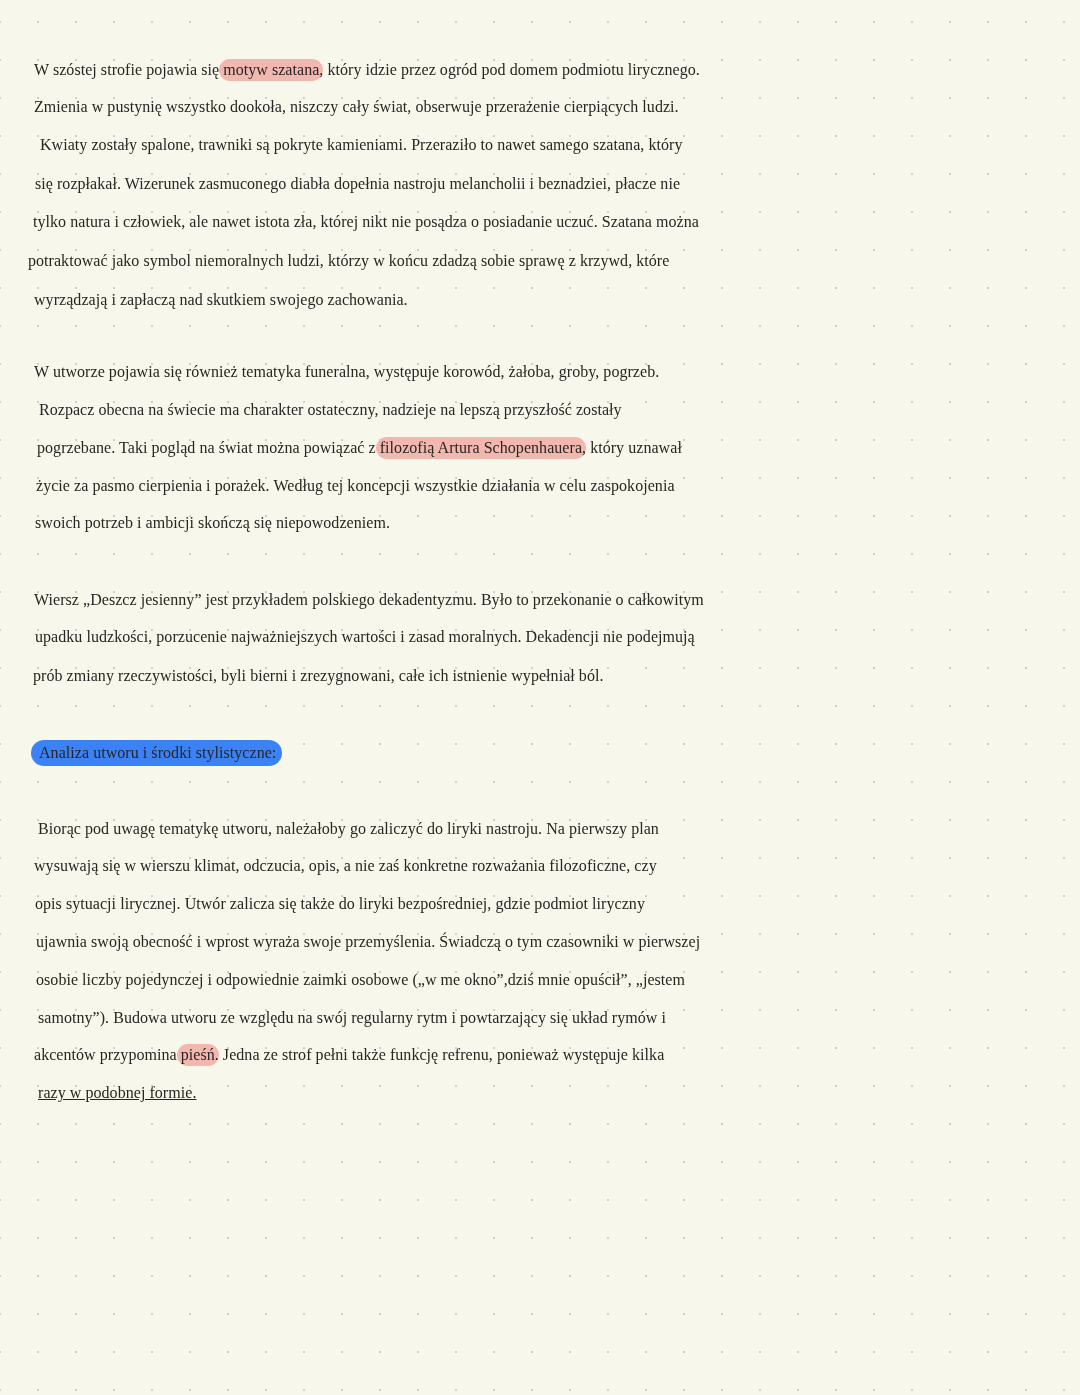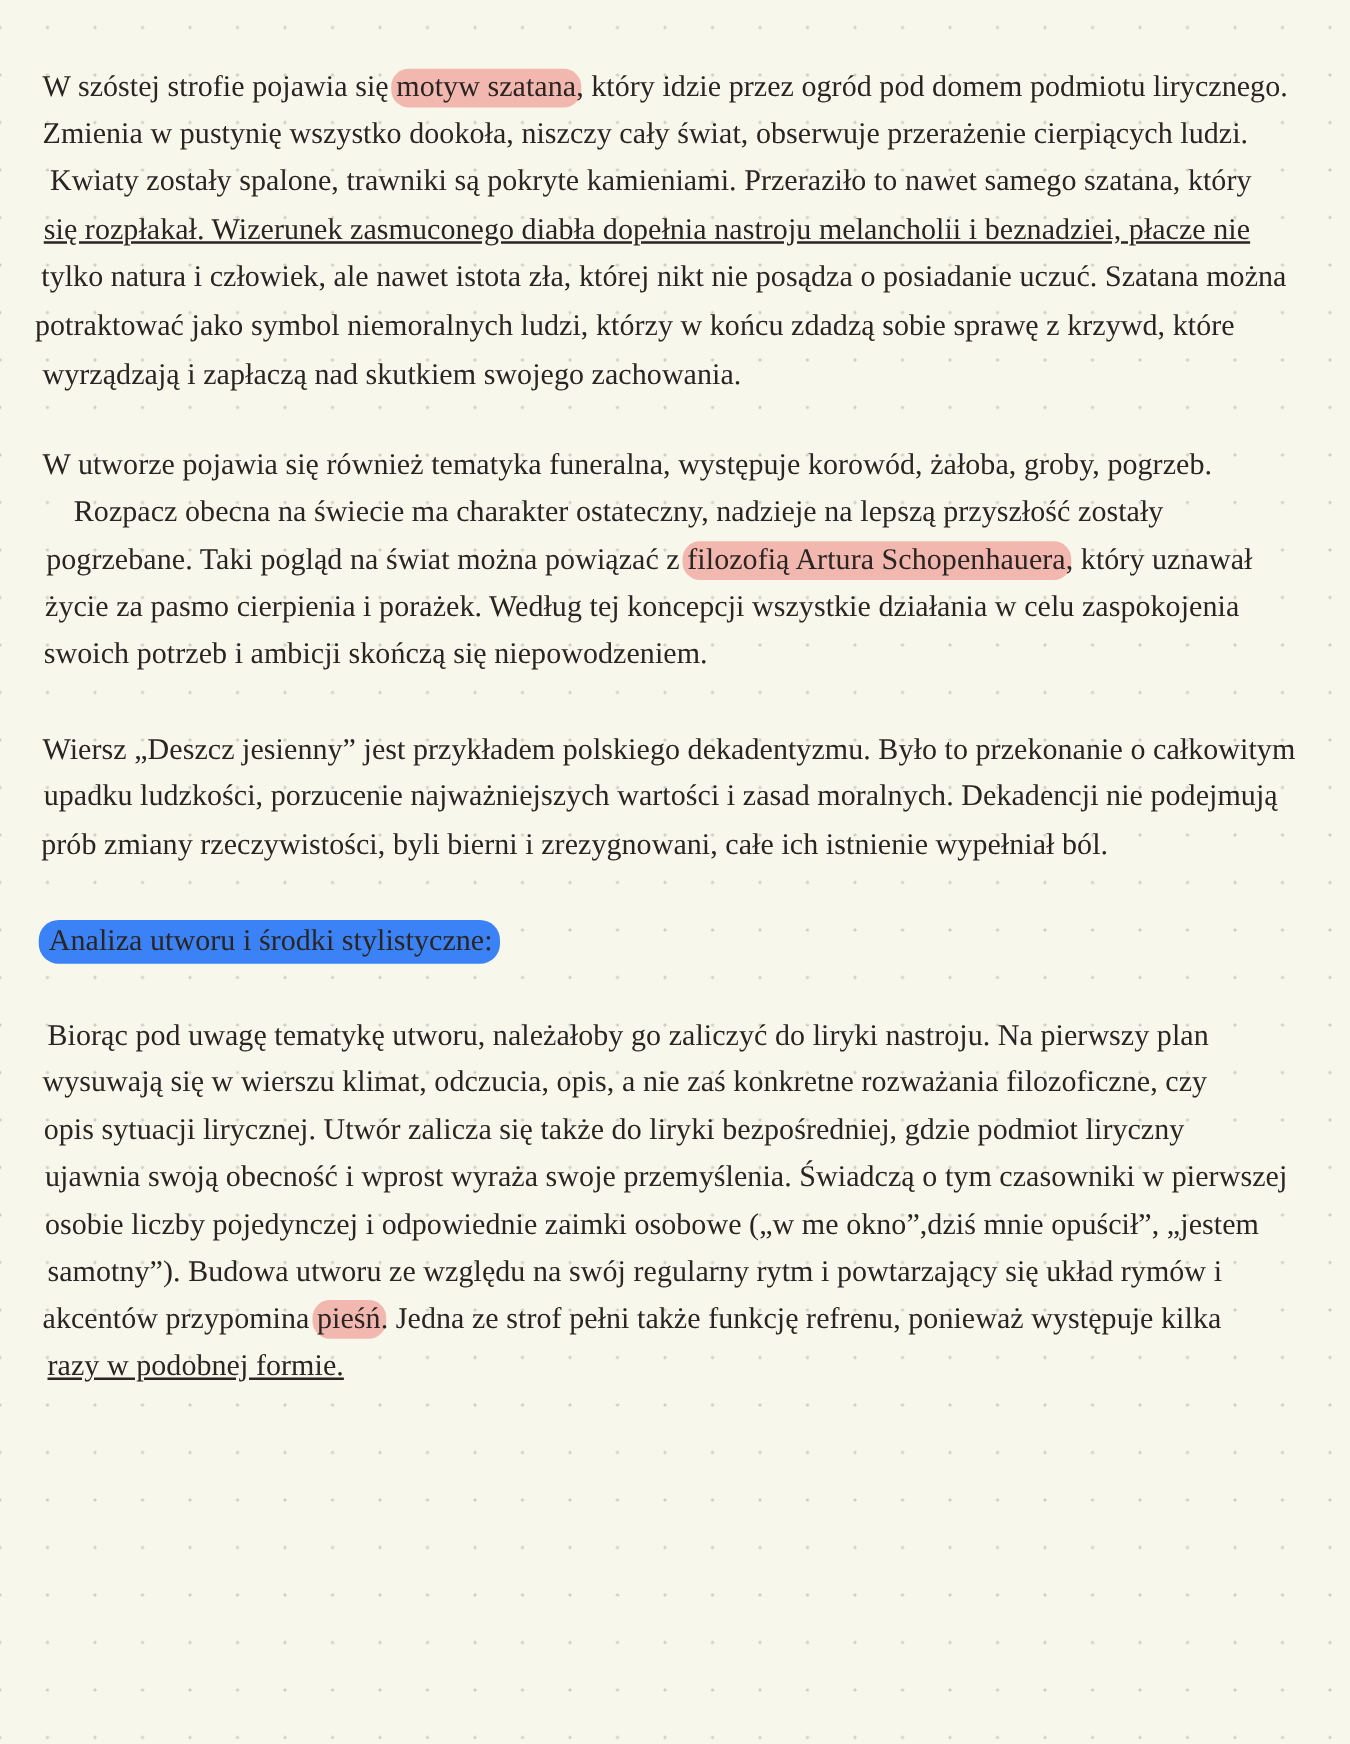--- a/index.html
+++ b/index.html
@@ -21,21 +21,21 @@
     .page {
       position: absolute;
       left: 0;
       top: 0;
       width: 1080px;
       height: 1395px;
     }
     .line {
       position: absolute;
       white-space: nowrap;
-      font-size: 24px;
+      font-size: 16px;
       line-height: 30px;
       letter-spacing: 0.05px;
     }
     .hl {
       background: #f2b8b0;
       border-radius: 14px;
       padding: 2px 4px 3px 4px;
       margin: 0 -4px;
     }
     .heading {
@@ -47,29 +47,29 @@
   </style>
 </head>
 <body>
 
 <div class="page">
 
   <div>
     <div class="line" style="left:34px; top:55px;"><span>W szóstej strofie pojawia się </span><span class="hl">motyw szatana</span><span>, który idzie przez ogród pod domem podmiotu lirycznego.</span></div>
     <div class="line" style="left:34px; top:92px;">Zmienia w pustynię wszystko dookoła, niszczy cały świat, obserwuje przerażenie cierpiących ludzi.</div>
     <div class="line" style="left:40px; top:130px;text-align:right;">Kwiaty zostały spalone, trawniki są pokryte kamieniami. Przeraziło to nawet samego szatana, który</div>
-    <div class="line" style="left:35px; top:169px;text-decoration:underline;">się rozpłakał. Wizerunek zasmuconego diabła dopełnia nastroju melancholii i beznadziei, płacze nie</div>
+    <div class="line" style="left:35px; top:169px;">się rozpłakał. Wizerunek zasmuconego diabła dopełnia nastroju melancholii i beznadziei, płacze nie</div>
     <div class="line" style="left:33px; top:207px;">tylko natura i człowiek, ale nawet istota zła, której nikt nie posądza o posiadanie uczuć. Szatana można</div>
     <div class="line" style="left:28px; top:246px;">potraktować jako symbol niemoralnych ludzi, którzy w końcu zdadzą sobie sprawę z krzywd, które</div>
     <div class="line" style="left:34px; top:285px;">wyrządzają i zapłaczą nad skutkiem swojego zachowania.</div>
   </div>
 
   <div>
     <div class="line" style="left:34px; top:357px;">W utworze pojawia się również tematyka funeralna, występuje korowód, żałoba, groby, pogrzeb.</div>
-    <div class="line" style="left:39px; top:395px;margin-left:20px;">Rozpacz obecna na świecie ma charakter ostateczny, nadzieje na lepszą przyszłość zostały</div>
+    <div class="line" style="left:39px; top:395px;">Rozpacz obecna na świecie ma charakter ostateczny, nadzieje na lepszą przyszłość zostały</div>
     <div class="line" style="left:37px; top:433px;"><span>pogrzebane. Taki pogląd na świat można powiązać z </span><span class="hl">filozofią Artura Schopenhauera</span><span>, który uznawał</span></div>
     <div class="line" style="left:36px; top:471px;">życie za pasmo cierpienia i porażek. Według tej koncepcji wszystkie działania w celu zaspokojenia</div>
     <div class="line" style="left:35px; top:508px;">swoich potrzeb i ambicji skończą się niepowodzeniem.</div>
   </div>
 
   <div>
     <div class="line" style="left:34px; top:585px;">Wiersz „Deszcz jesienny” jest przykładem polskiego dekadentyzmu. Było to przekonanie o całkowitym</div>
     <div class="line" style="left:35px; top:622px;">upadku ludzkości, porzucenie najważniejszych wartości i zasad moralnych. Dekadencji nie podejmują</div>
     <div class="line" style="left:33px; top:661px;">prób zmiany rzeczywistości, byli bierni i zrezygnowani, całe ich istnienie wypełniał ból.</div>
   </div>

